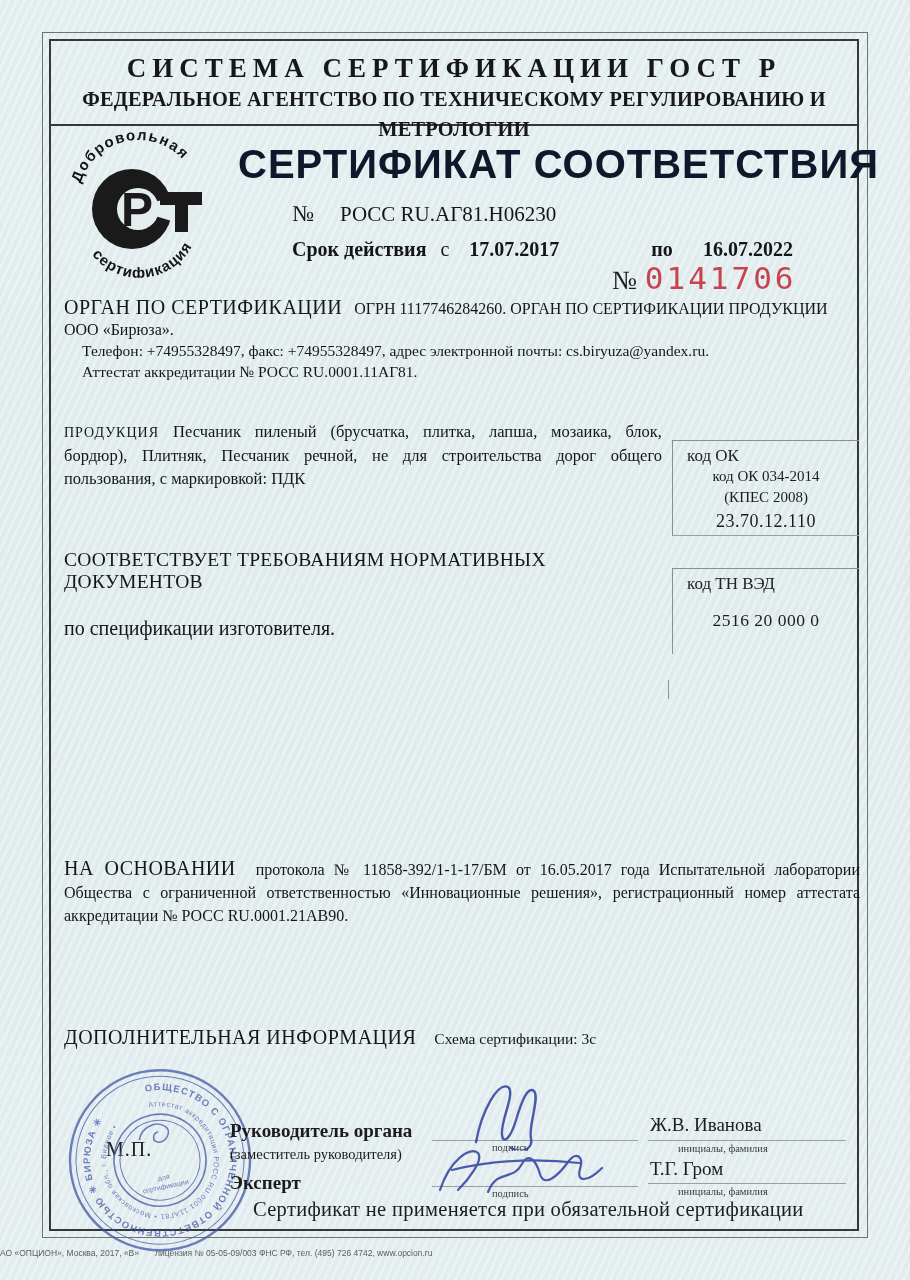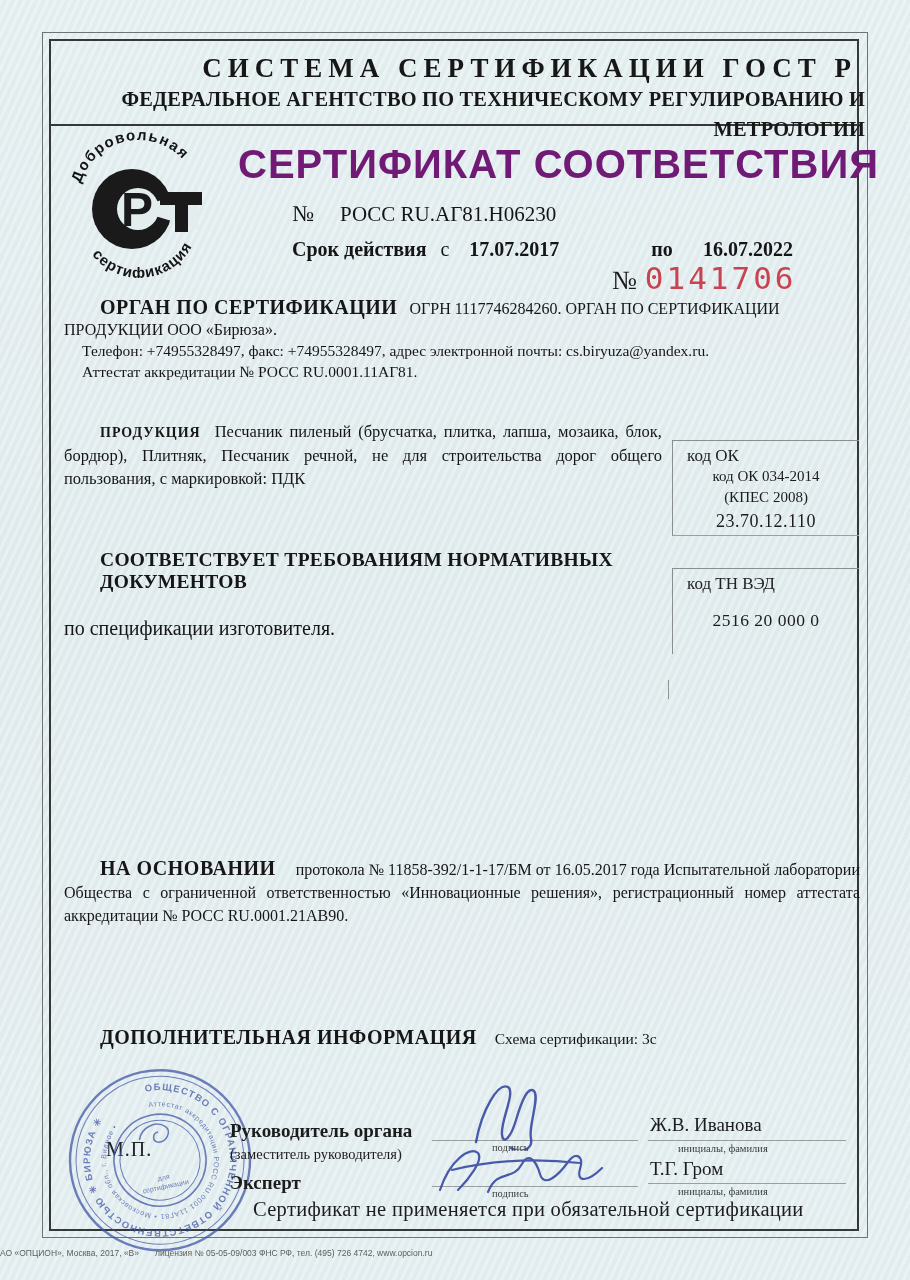--- a/index.html
+++ b/index.html
@@ -10,39 +10,39 @@
       linear-gradient(180deg,#e6eff0 0%,#e1ebed 45%,#e5eef0 100%);
     font-family:"Liberation Serif", serif;
     color:#1c1c1c;
     -webkit-font-smoothing:antialiased;
   }
   .abs{position:absolute;}
   
   .outer-frame{left:42px;top:32px;width:824px;height:1204px;border:1px solid #6f7473;}
   .inner-frame{left:49px;top:39px;width:806px;height:1188px;border:2px solid #343836;}
   
-  .header-box{left:51px;top:41px;width:806px;height:85px;border-bottom:2px solid #343836;text-align:right;box-sizing:border-box;padding-top:11px;}
+  .header-box{left:51px;top:41px;width:806px;height:85px;border-bottom:2px solid #343836;text-align:center;box-sizing:border-box;padding-top:11px;}
   .hdr1{font-size:27px;font-weight:bold;letter-spacing:6px;line-height:32px;color:#171717;}
   .hdr2{font-size:20px;font-weight:bold;letter-spacing:.2px;line-height:30px;color:#171717;transform:scaleX(1.02);}
   
-  .doc-title{left:238px;top:142px;font-family:"Liberation Sans",sans-serif;font-weight:bold;font-size:40px;letter-spacing:1px;color:#701a75;}
+  .doc-title{left:238px;top:142px;font-family:"Liberation Sans",sans-serif;font-weight:bold;font-size:40px;letter-spacing:1px;color:#0f172a;}
   .regnum-line{left:292px;top:201px;font-size:21px;color:#151515;}
   .regnum-line .no{font-size:23px;margin-right:26px;}
   .validity{left:292px;top:238px;font-size:20px;color:#151515;display:flex;align-items:flex-end;}
   .validity .lbl{font-weight:bold;}
   .validity .c{margin-left:14px;}
   .validity .d1{margin-left:20px;font-weight:bold;}
   .validity .po{margin-left:92px;font-weight:bold;}
   .validity .d2{margin-left:30px;font-weight:bold;}
   .blank-no{left:612px;top:260px;display:flex;align-items:baseline;}
   .blank-no .no{font-size:26px;color:#1a1a1a;margin-right:8px;}
   .blank-no .val{font-family:"DejaVu Sans Mono",monospace;font-size:31px;letter-spacing:3px;color:#c74350;text-align:right;}
   
   .section{color:#161616;}
-  .sec-head{font-weight:bold;margin-left:36px;}
+  .sec-head{font-weight:normal;}
   .org{left:64px;top:297px;width:796px;font-size:16px;line-height:21px;}
   .org .sec-head{font-size:20px;letter-spacing:.5px;margin-right:8px;}
   .org .sub{padding-left:18px;font-size:15.5px;line-height:21px;}
   .product{left:64px;top:420px;width:598px;font-size:16.5px;line-height:23px;text-align:justify;}
   .product .sec-head{font-size:14px;letter-spacing:1px;margin-right:14px;}
   .code-box{box-sizing:border-box;border-top:1px solid #8a8f8e;border-left:1px solid #8a8f8e;background:transparent;}
   .ok-box{left:672px;top:440px;width:187px;height:96px;border-bottom:1px solid #9aa09f;}
   .code-label{font-size:17px;padding:5px 0 0 14px;color:#222;}
   .ok-line1{text-align:center;font-size:15px;margin-top:2px;}
   .ok-line2{text-align:center;font-size:15px;margin-top:4px;}

